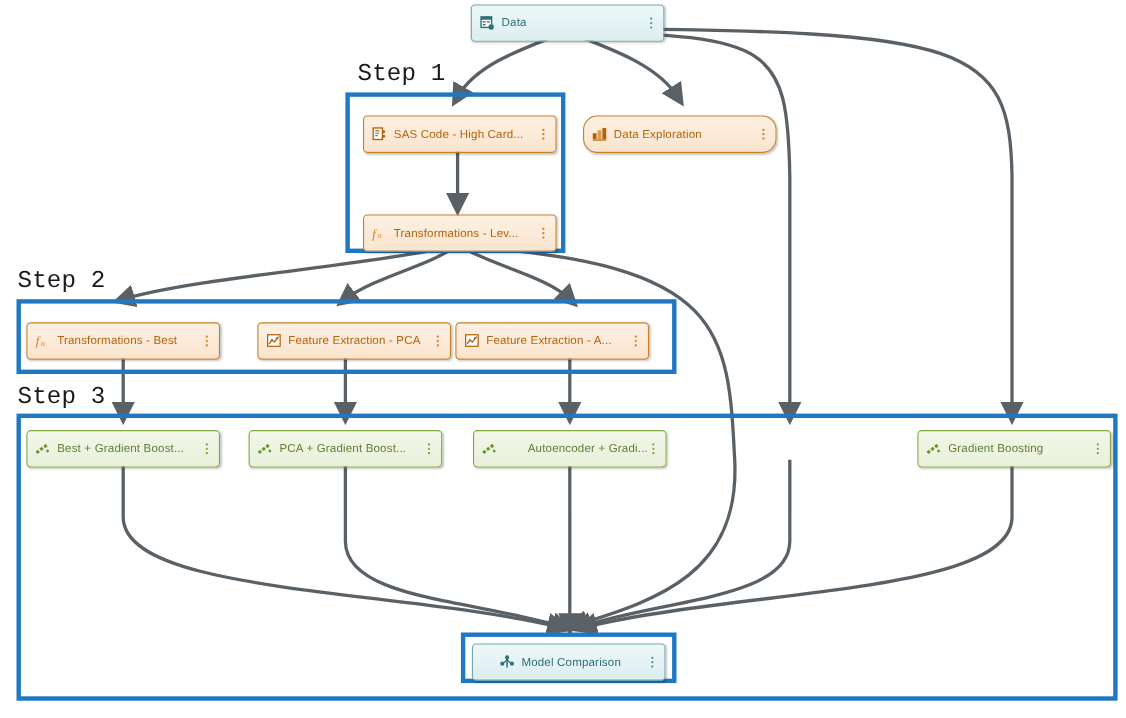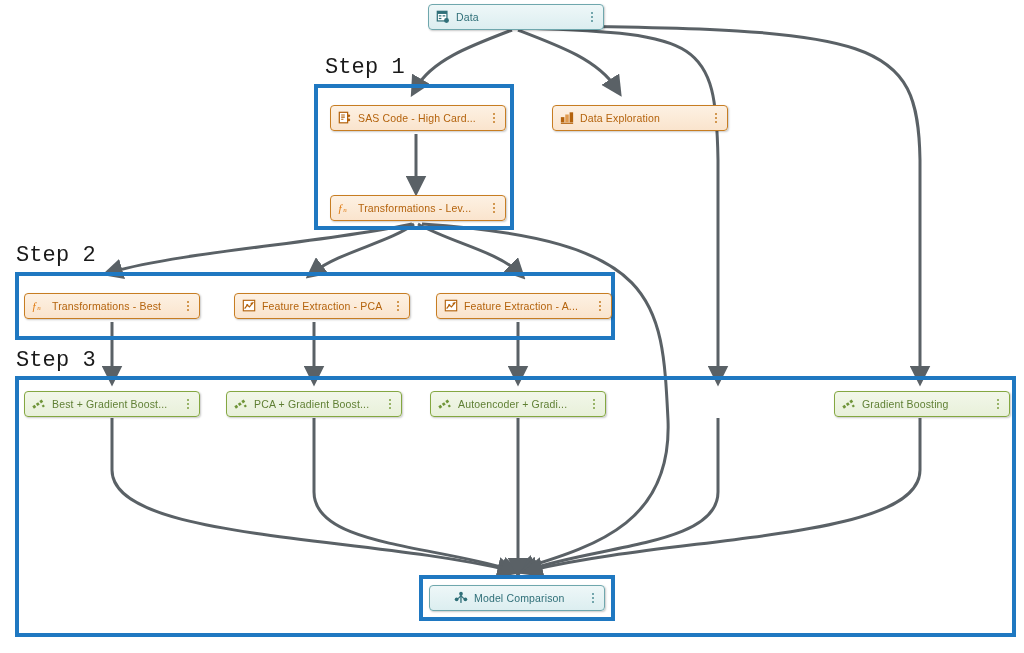--- a/index.html
+++ b/index.html
@@ -38,21 +38,21 @@
     font-size: 22px;
     color: #1a1a1a;
     font-family: Liberation Mono, monospace;
     white-space: nowrap;
     letter-spacing: 0.1px;
   }
   
   .node {
     position: absolute;
     box-sizing: border-box;
-    height: 26px;
+    height: 34px;
     border-radius: 4px;
     display: flex;
     align-items: center;
     padding: 0 6px 0 7px;
     font-size: 10.5px;
     box-shadow: 1px 1px 2px rgba(0,0,0,0.22);
   }
   .node .ico {
     width: 14px;
     height: 14px;
@@ -197,21 +197,21 @@
       </svg>
     </span>
     <span class="label">SAS Code - High Card...</span>
     <span class="kebab">
         <i></i>
         <i></i>
         <i></i>
       </span>
   </div>
 
-  <div class="node orange" style="left:552px; top:105px; width:176px;">
+  <div class="node orange" style="left:530px; top:105px; width:176px;border-radius:13px;">
     <span class="ico">
       <svg viewBox="0 0 16 16" width="14" height="14" xmlns="http://www.w3.org/2000/svg">
         <rect x="1" y="7" width="4" height="6" fill="#b4630d"></rect>
         <rect x="6" y="4" width="4" height="9" fill="#e09a4e"></rect>
         <rect x="11" y="1.5" width="4" height="11.5" fill="#b4630d"></rect>
         <rect x="1" y="13.4" width="14" height="1.3" fill="#b4630d"></rect>
       </svg>
     </span>
     <span class="label">Data Exploration</span>
     <span class="kebab">
@@ -261,21 +261,21 @@
       </svg>
     </span>
     <span class="label">Feature Extraction - PCA</span>
     <span class="kebab">
         <i></i>
         <i></i>
         <i></i>
       </span>
   </div>
 
-  <div class="node orange" style="left:436px; top:293px; width:176px;">
+  <div class="node orange" style="left:414px; top:293px; width:176px;">
     <span class="ico">
       <svg viewBox="0 0 16 16" width="14" height="14" xmlns="http://www.w3.org/2000/svg">
         <rect x="1.5" y="1.5" width="13" height="12" fill="#ffffff" stroke="#b4630d" stroke-width="1.3"></rect>
         <path d="M3 11 L6 7 L8.5 9 L13 3.5" stroke="#b4630d" stroke-width="1.4" fill="none"></path>
         <circle cx="6" cy="7" r="1.2" fill="#b4630d"></circle>
         <circle cx="11" cy="5.2" r="1.2" fill="#b4630d"></circle>
       </svg>
     </span>
     <span class="label">Feature Extraction - A...</span>
     <span class="kebab">
@@ -316,21 +316,21 @@
       </svg>
     </span>
     <span class="label">PCA + Gradient Boost...</span>
     <span class="kebab">
         <i></i>
         <i></i>
         <i></i>
       </span>
   </div>
 
-  <div class="node green" style="left:430px; top:391px; width:176px;">
+  <div class="node green" style="left:430px; top:391px; width:176px;text-align:right;">
     <span class="ico">
       <svg viewBox="0 0 16 16" width="14" height="14" xmlns="http://www.w3.org/2000/svg">
         <g fill="#6f9438">
           <rect x="1" y="9.5" width="3.2" height="3.2" transform="rotate(-35 2.6 11.1)"></rect>
           <rect x="5" y="6.5" width="3.2" height="3.2" transform="rotate(-35 6.6 8.1)"></rect>
           <rect x="9" y="3.5" width="3.2" height="3.2" transform="rotate(-35 10.6 5.1)"></rect>
           <rect x="11.6" y="9" width="2.6" height="2.6" transform="rotate(-35 12.9 10.3)"></rect>
         </g>
       </svg>
     </span>

